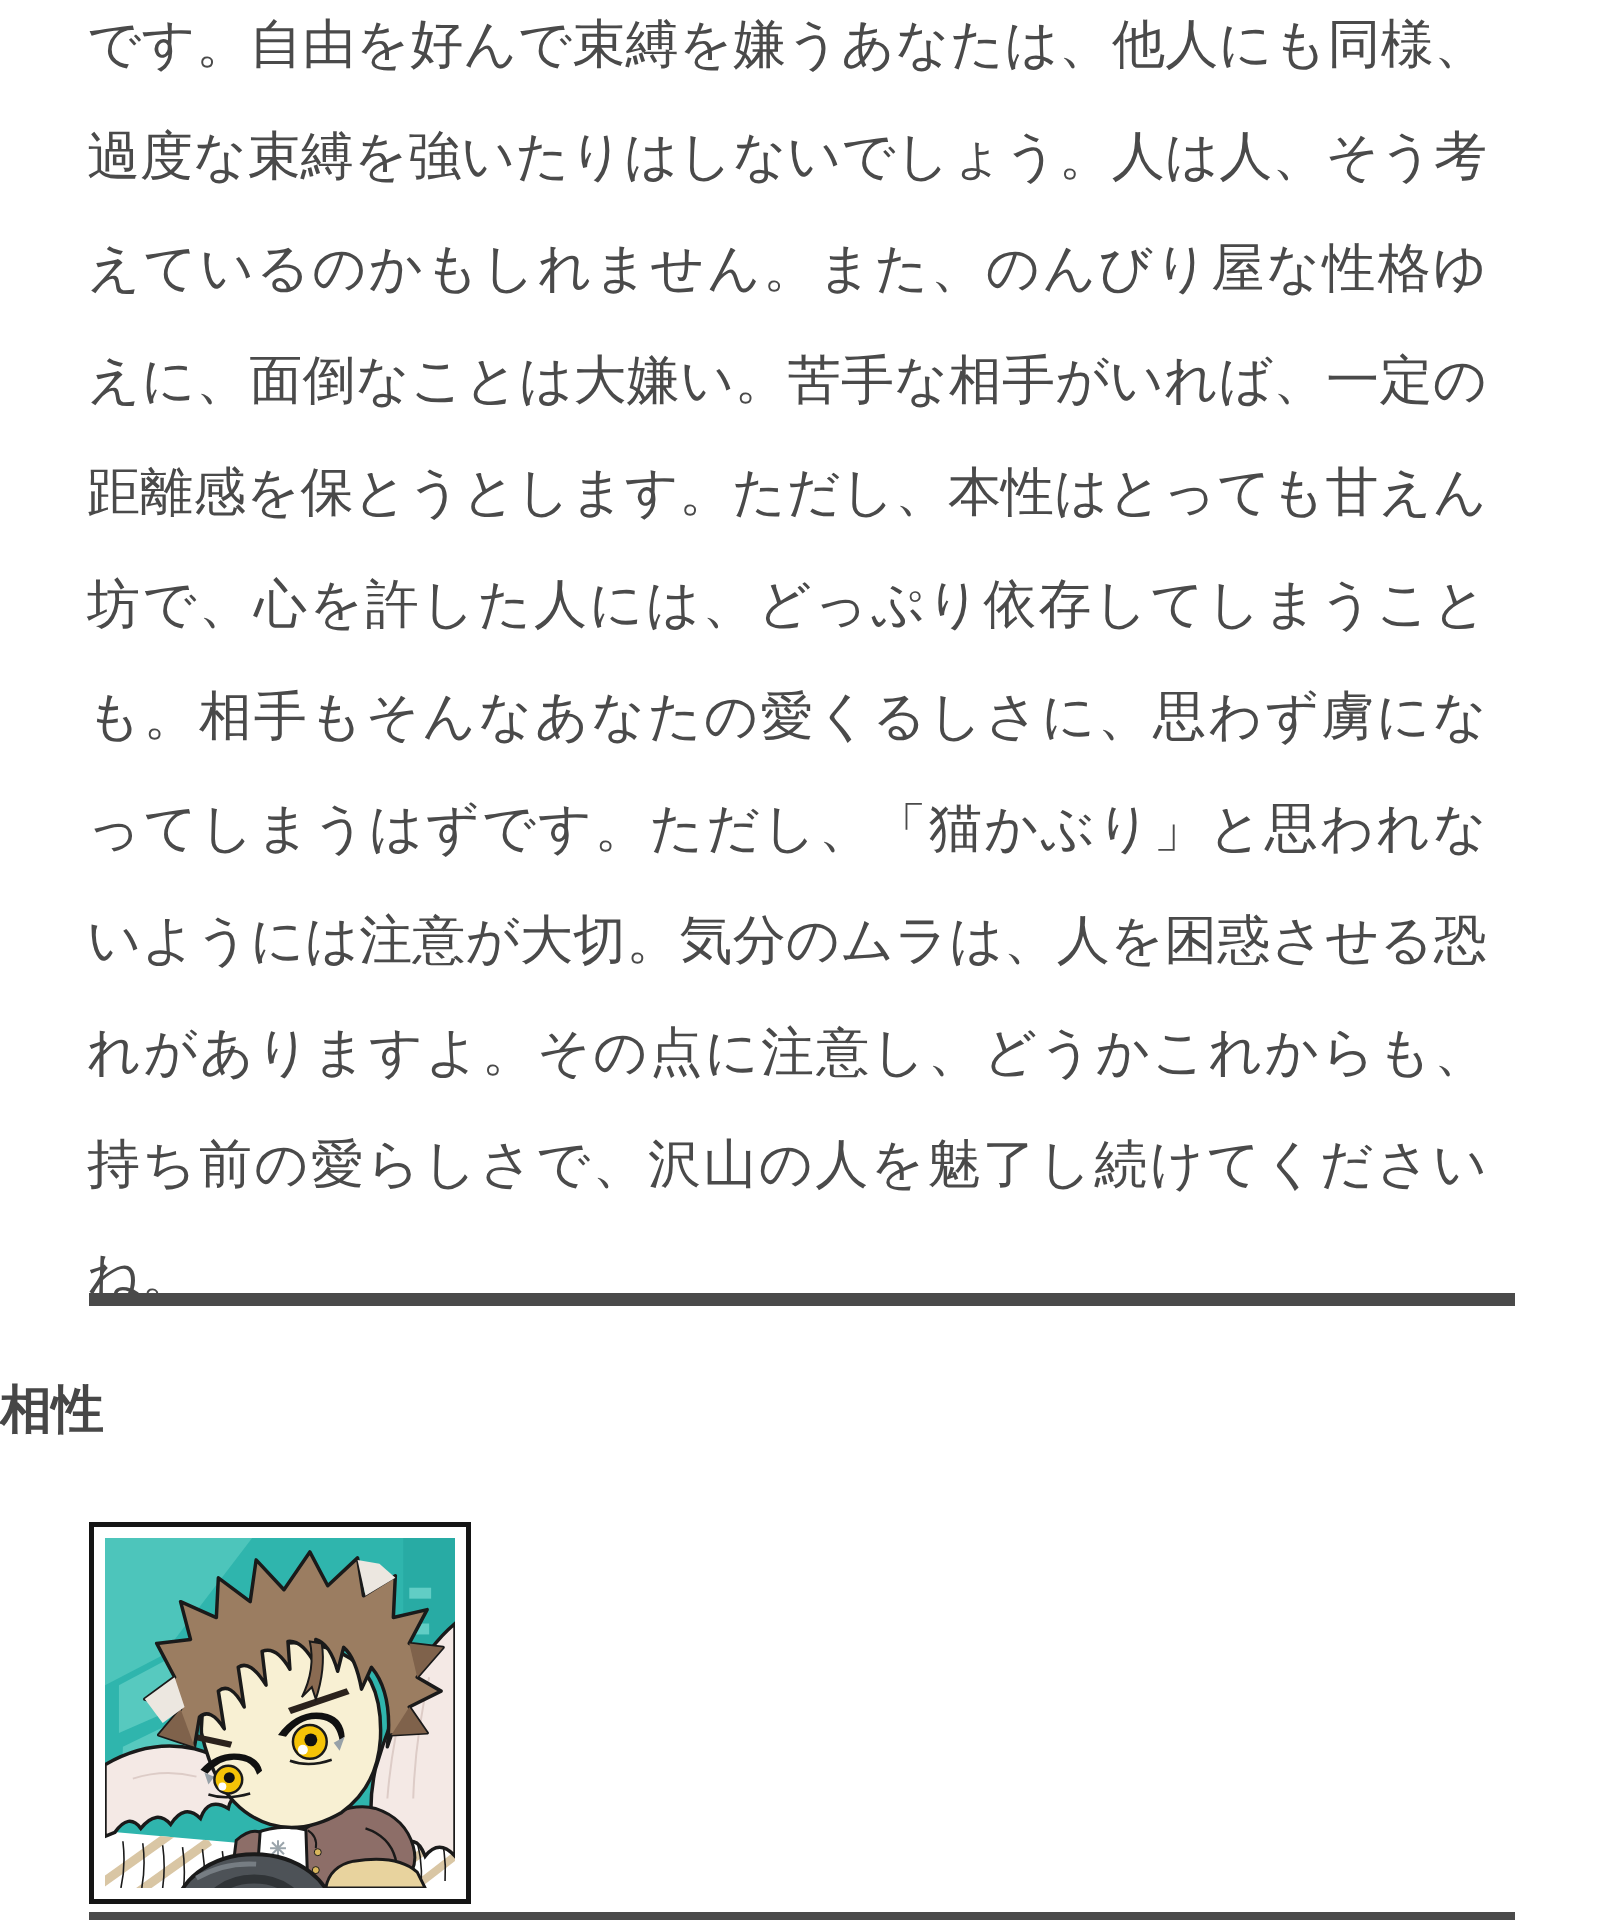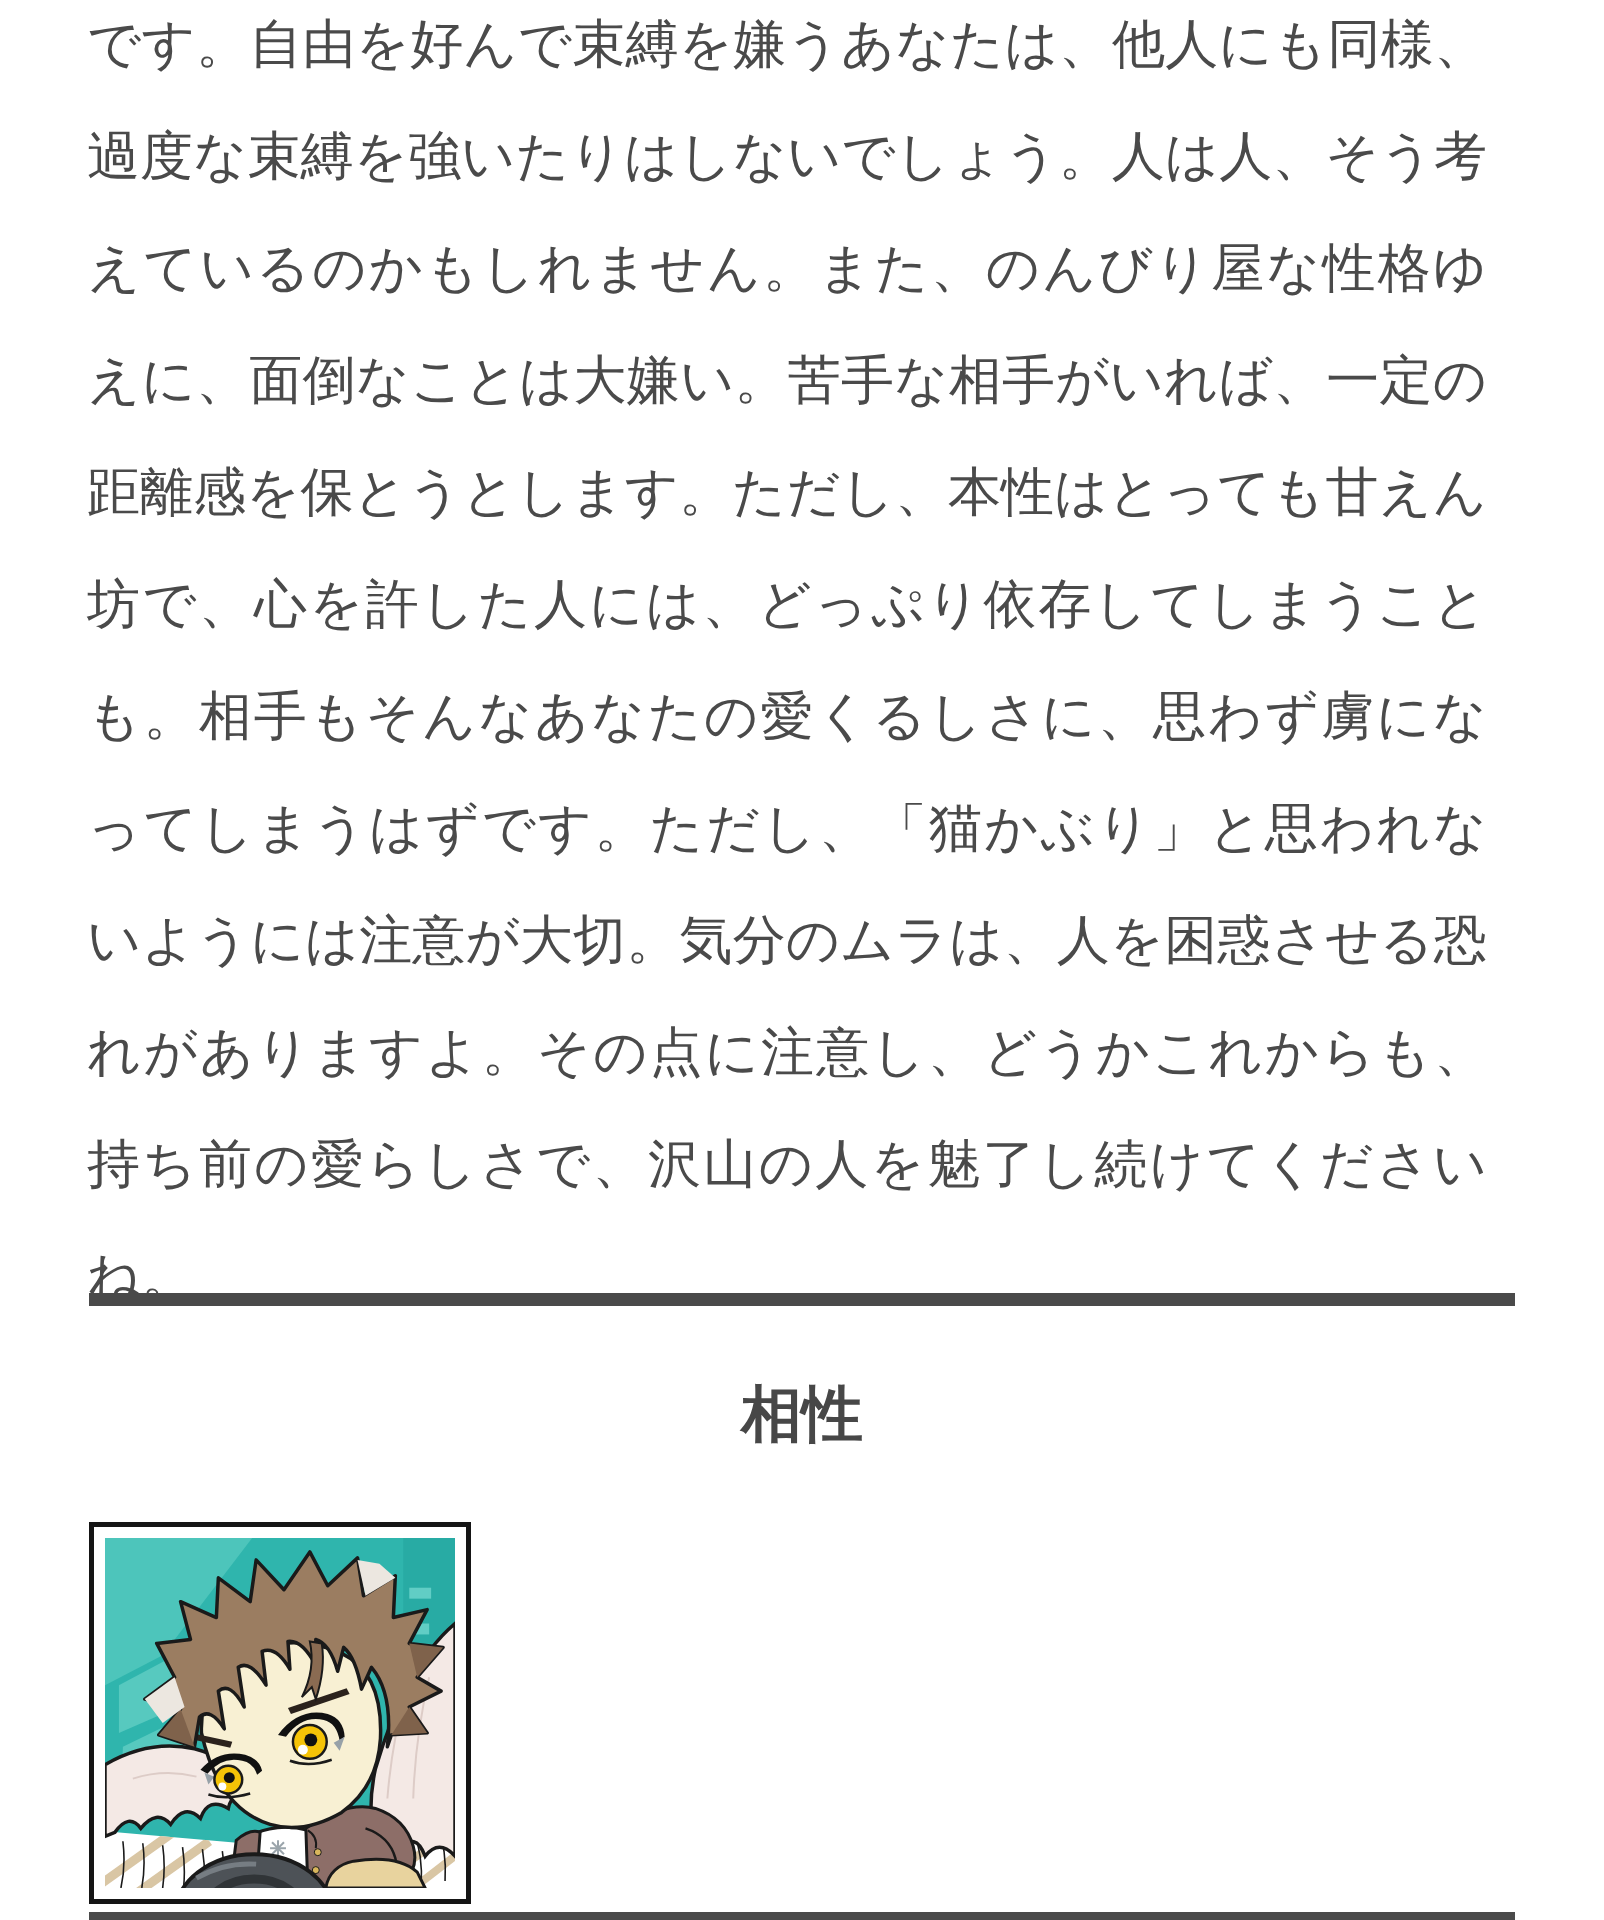--- a/index.html
+++ b/index.html
@@ -25,21 +25,21 @@
     text-align:justify;line-break:strict;
   }
   .divider{
     position:absolute;left:89px;width:1426px;height:13px;
     background:var(--divider);
   }
   .divider-top{top:1293px;}
   .divider-bottom{top:1912px;}
   .compat-heading{
     position:absolute;left:0;top:1381px;width:1604px;
-    text-align:center;font-size:61px;font-weight:bold;
+    text-align:left;font-size:52px;font-weight:bold;
     line-height:1.1;color:var(--heading);
   }
   .portrait-frame{
     position:absolute;left:89px;top:1522px;width:382px;height:382px;
     border:5px solid #151515;background:#ffffff;padding:11px;
   }
   .portrait-frame svg{display:block;width:100%;height:100%;}
   .compat-text{
     position:absolute;left:558px;top:1507px;width:980px;
     font-size:48px;line-height:100px;color:var(--text);

